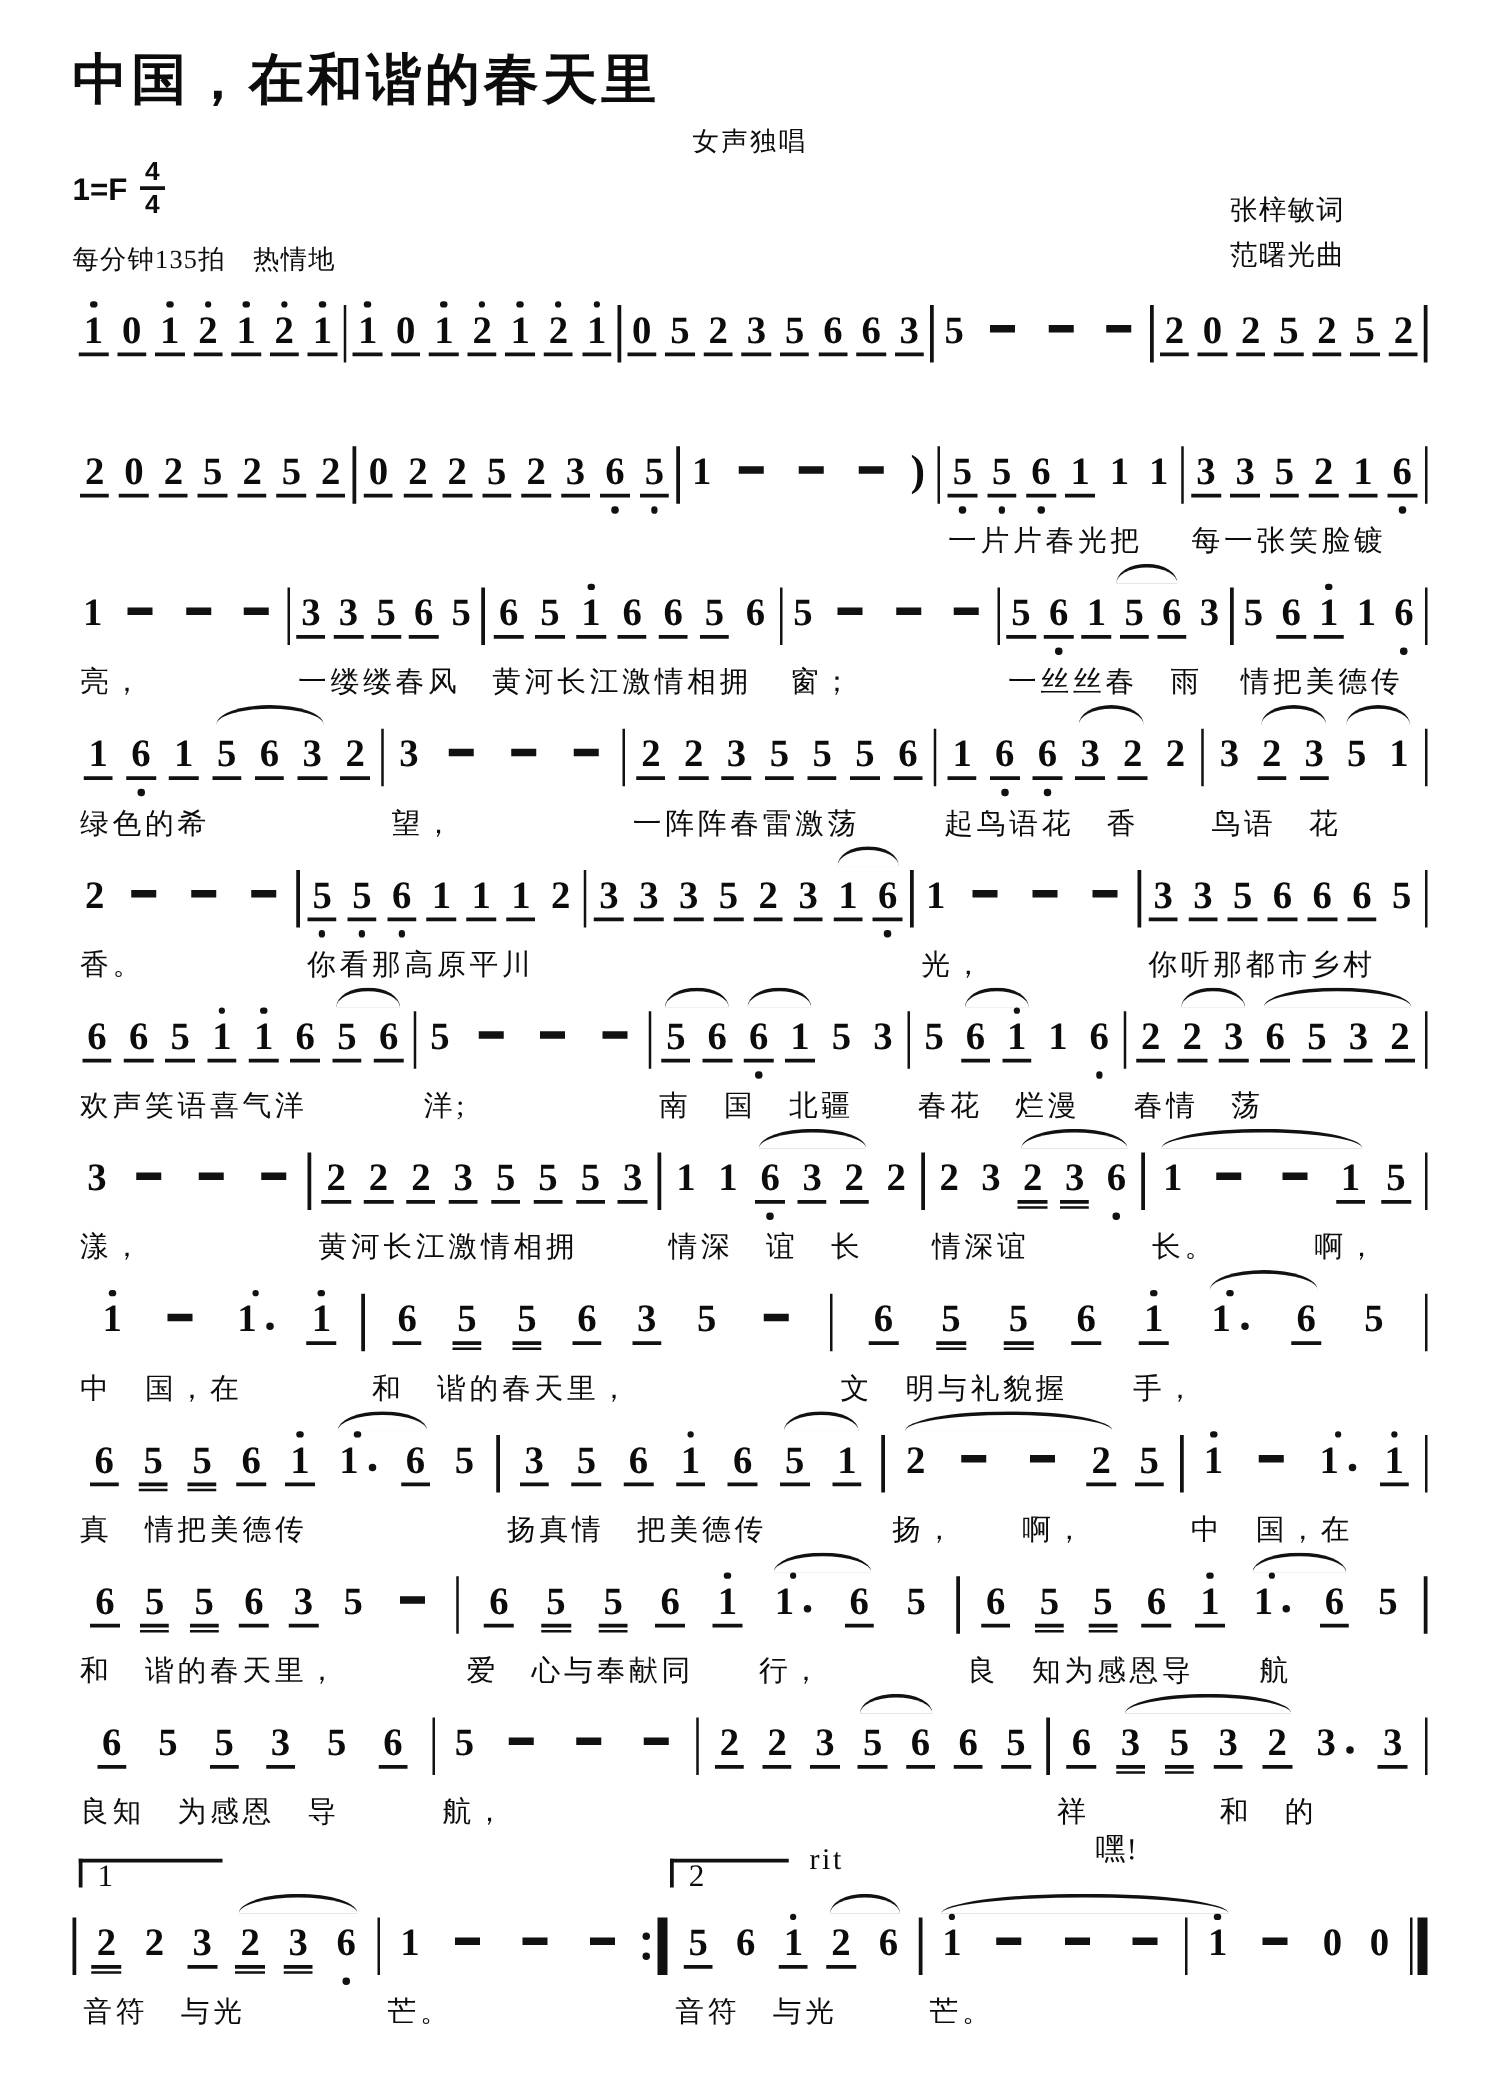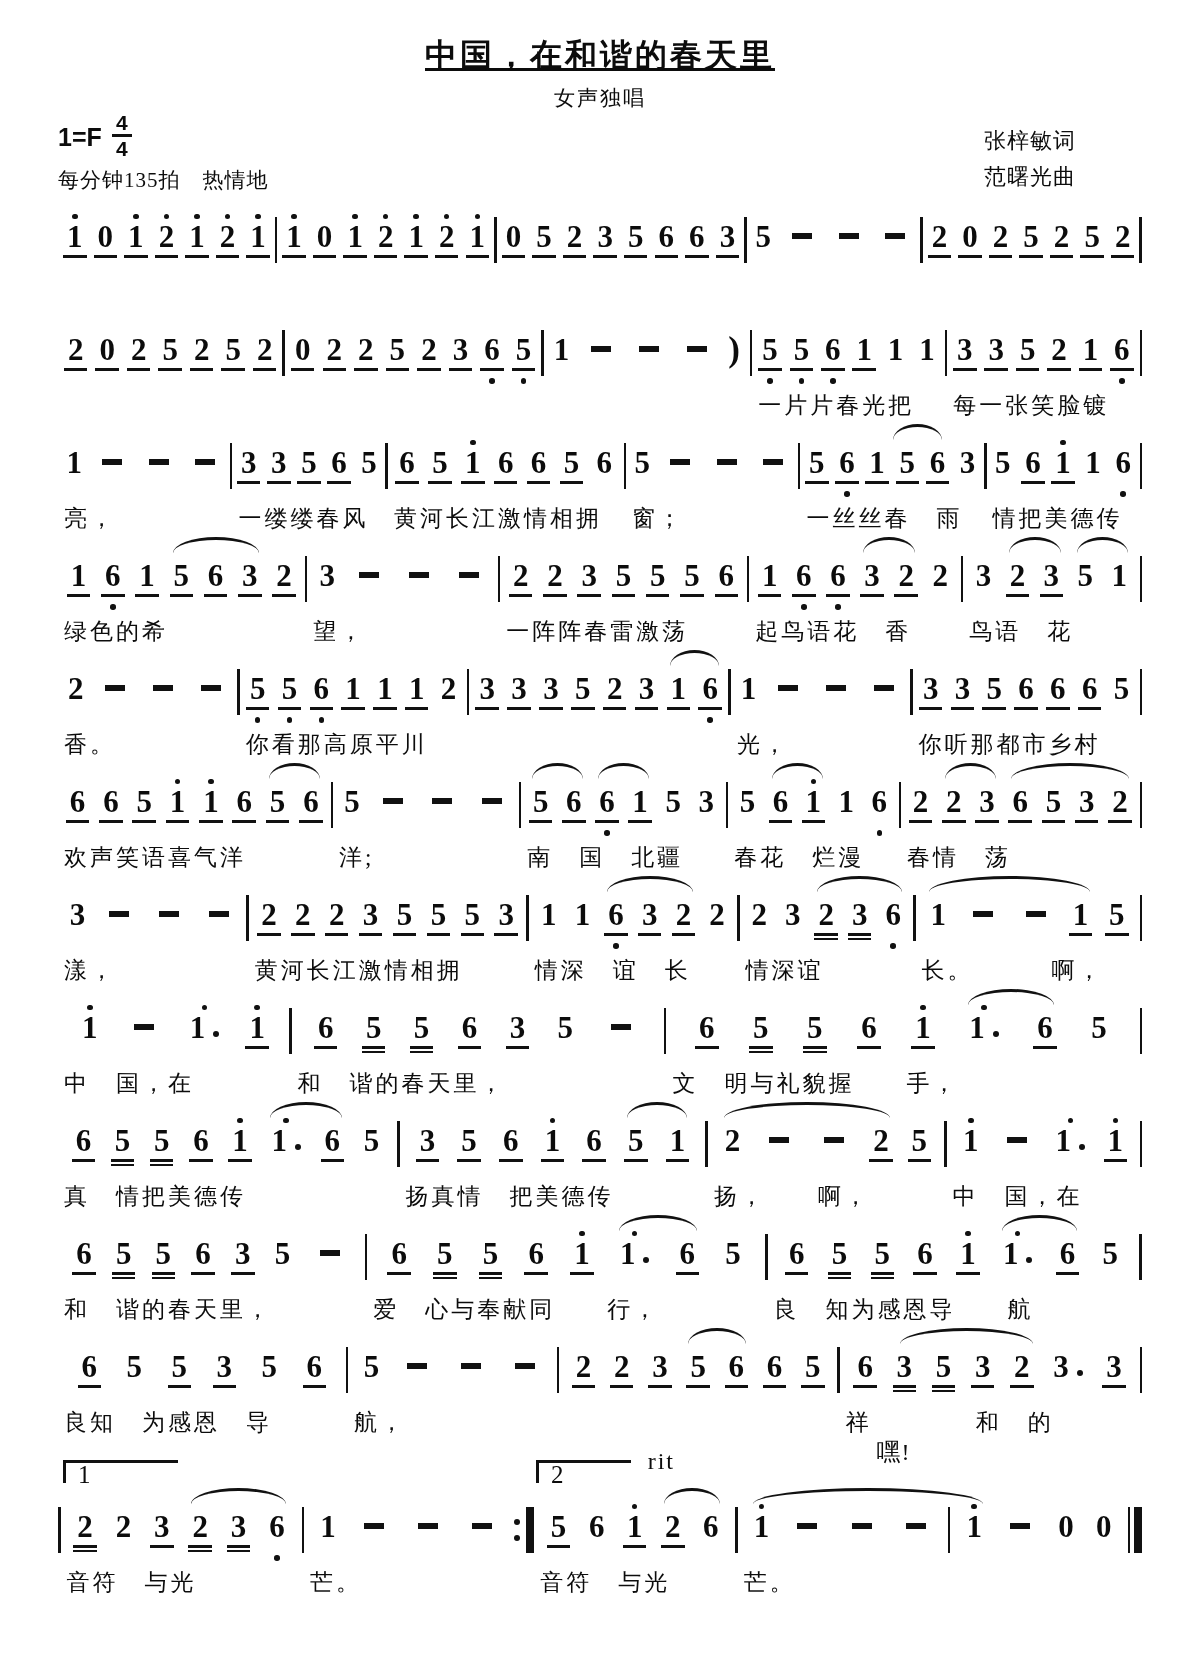--- a/index.html
+++ b/index.html
@@ -1,30 +1,30 @@
 <!DOCTYPE html>
 <html><head>
 <meta charset="utf-8">
 <style>
   html,body{margin:0;padding:0;background:#ffffff;}
   body{width:1200px;font-family:"Liberation Serif","DejaVu Serif",serif;color:#0c0c0c;}
   .sheet{width:1200px;box-sizing:border-box;padding:26px 58px 24px 58px;background:#fff;}
 
   
   .title{font-family:"Liberation Sans","DejaVu Sans",sans-serif;font-weight:700;
-         font-size:32px;text-align:center;margin:8px 0 6px 0;letter-spacing:3px;text-decoration:underline;}
+         font-size:44px;text-align:left;margin:8px 0 6px 0;letter-spacing:3px;}
   .subtitle{text-align:center;font-size:21px;margin:4px 0 2px 0;letter-spacing:2px;}
   .meta{display:flex;justify-content:space-between;align-items:flex-end;margin-top:0px;}
   .meta-left{line-height:1.1;}
   .keyrow{display:flex;align-items:center;gap:10px;font-weight:700;
           font-family:"Liberation Sans","DejaVu Sans",sans-serif;font-size:25px;}
   .frac{display:inline-flex;flex-direction:column;align-items:center;transform:translateY(-2px);}
   .frac span{font-size:21px;font-weight:700;line-height:1.0;}
   .fbar{width:20px;height:3px;background:#111;margin:1px 0;}
-  .tempo{font-size:21px;margin-top:8px;letter-spacing:1px;}
+  .tempo{font-size:21px;margin-top:20px;letter-spacing:1px;}
   .meta-right{display:flex;flex-direction:column;gap:6px;align-items:flex-end;font-size:22px;}
   .credit{display:flex;justify-content:flex-start;width:158px;letter-spacing:1px;}
 
   
   #score{margin-top:16px;}
   .line{position:relative;display:flex;align-items:flex-start;margin-bottom:11px;width:100%;}
   .measure{display:flex;flex-direction:column;min-width:0;}
   .notes{display:flex;justify-content:space-evenly;align-items:flex-start;}
   .lyr{font-size:23px;letter-spacing:3px;padding-left:6px;height:33px;margin-top:1px;
        white-space:nowrap;overflow:visible;}

